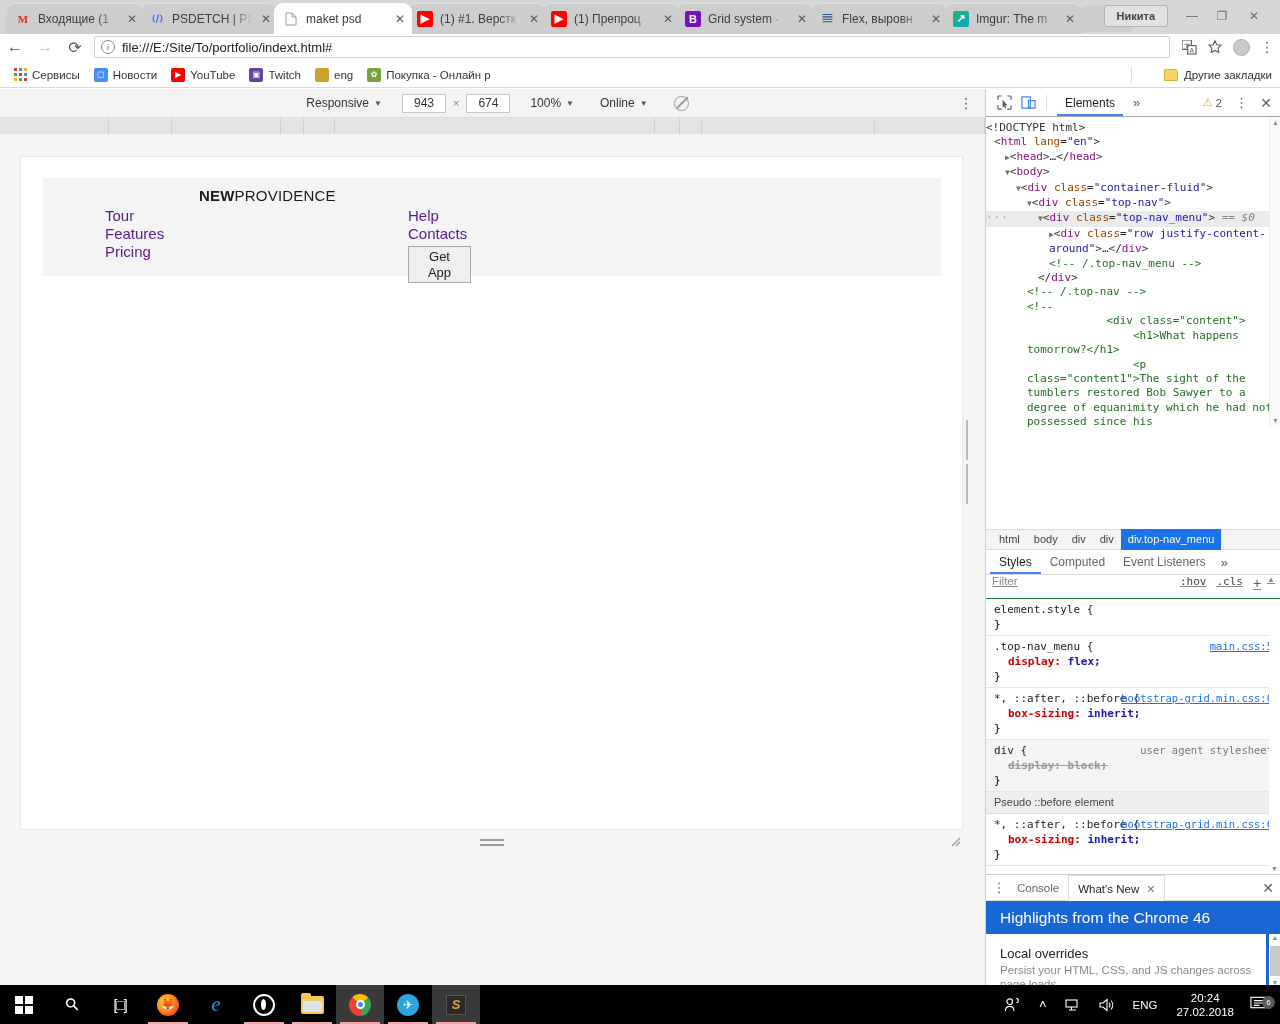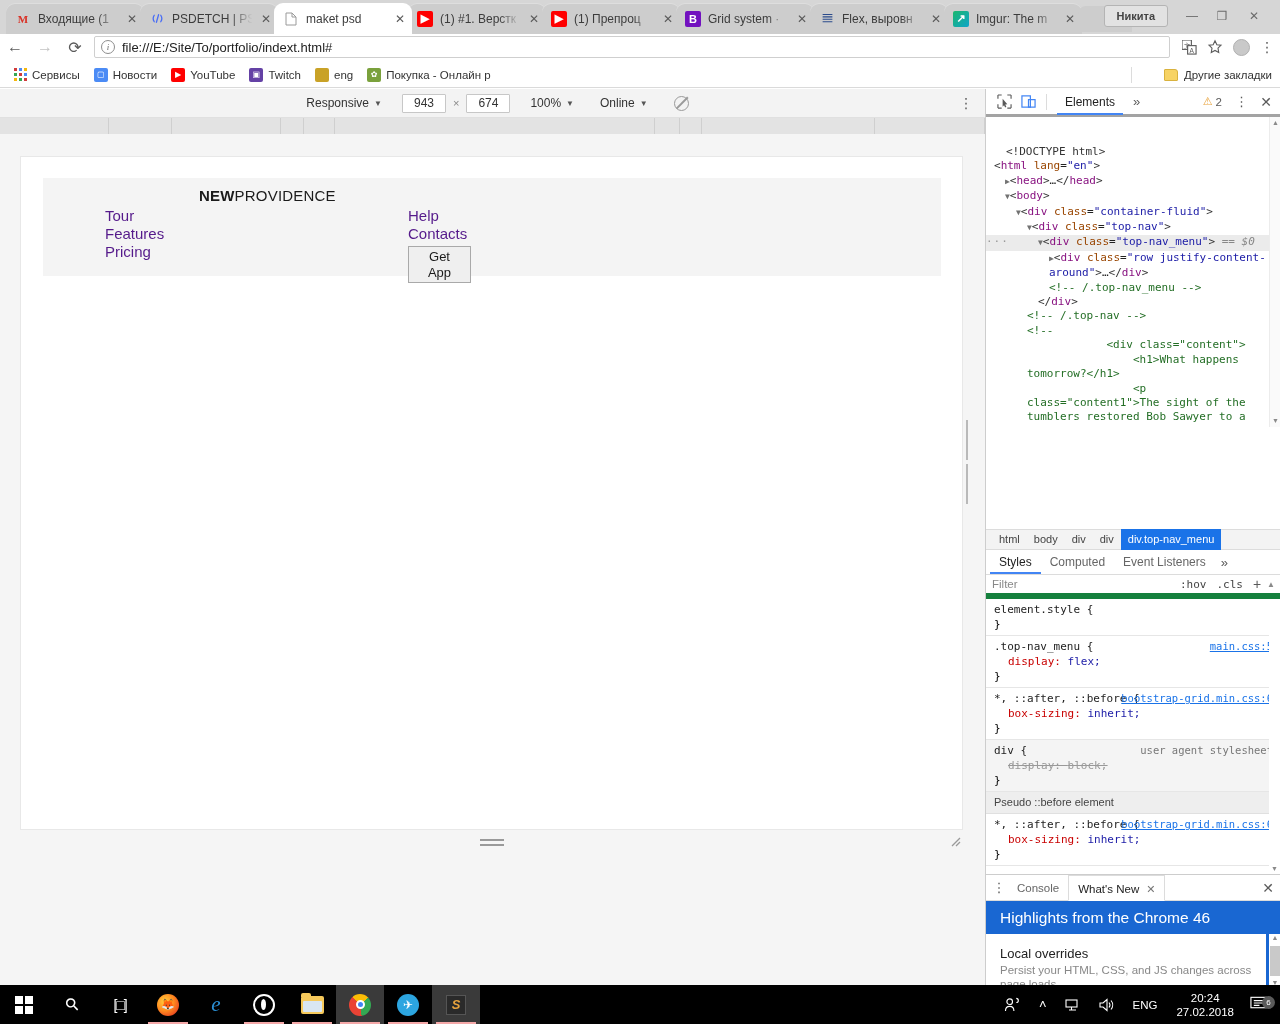--- a/index.html
+++ b/index.html
@@ -212,21 +212,21 @@
     padding-top:2px;
   }
 
   
   #devtools {
     position:absolute; left:985px; top:89px; width:295px; height:896px;
     background:#fff; border-left:1px solid #cdcdcd;
     font-family:"Liberation Sans", sans-serif;
   }
   #dt-toolbar {
-    height:28px; border-bottom:3px solid #a3a3a3; display:flex; align-items:center;
+    height:28px; border-bottom:1px solid #a3a3a3; display:flex; align-items:center;
     padding:0 6px; background:#fff; position:relative;
   }
   .dt-ico {
     width:24px; height:22px; display:flex; align-items:center; justify-content:center;
     color:#5a5a5a;
   }
   .dt-ico.blue { color:#4285f4; }
   .dt-sep { width:1px; height:16px; background:#dcdcdc; margin:0 6px; }
   #dt-tab-elements {
     font-size:12px; color:#222; height:27px; line-height:29px;
@@ -282,43 +282,43 @@
     border-bottom:1px solid #dcdcdc; display:flex; align-items:center;
     font-size:12px; color:#444; padding-left:4px; background:#fff;
   }
   #styles-tabs .stab { padding:0 9px; height:24px; line-height:25px; color:#666; }
   #styles-tabs .stab.active { color:#222; border-bottom:2px solid #4285f4; }
   #styles-tabs .more { margin-left:6px; color:#5a5a5a; font-size:13px; }
 
   
   #styles-filter {
     position:absolute; top:486px; left:0; width:295px; height:24px;
-    border-bottom:6px solid #15803d; display:flex; align-items:center;
-    font-size:11.5px; color:#888; padding:0 6px; background:#fff;
+    border-bottom:1px solid #15803d; display:flex; align-items:flex-start;
+    font-size:11.5px; color:#888; padding:0 6px; background:#fff;text-decoration:underline;
   }
   #styles-filter .hovcls { margin-left:auto; color:#444; font-family:"DejaVu Sans Mono", monospace; font-size:11px; }
   #styles-filter .hovcls b { font-weight:normal; margin-left:10px; }
   #styles-filter .plus { margin-left:10px; color:#5a5a5a; font-size:14px; }
   #styles-filter .sbup { margin-left:6px; color:#8a8a8a; font-size:8px; }
 
   
   #style-rules {
     position:absolute; top:510px; left:0; width:295px; height:275px;
     background:#fff; overflow:hidden;
     font-family:"DejaVu Sans Mono", monospace; font-size:11px; line-height:15px;
   }
   .srule { padding:3px 8px 3px 8px; border-bottom:1px solid #e6e6e6; position:relative; }
   .srule.ua { background:#f4f4f4; }
   .srule .sel-name { color:#222; }
   .srule .origin {
     position:absolute; right:8px; top:3px; color:#1a73e8; font-size:10.5px;
     text-decoration:underline;
   }
   .srule .origin.plain { color:#777; text-decoration:none; }
-  .srule .prop { color:#c80000; padding-left:14px; }
+  .srule .prop { color:#c80000; padding-left:14px;font-weight:bold; }
   .srule .val { color:#1a1aa6; }
   .srule .strike { text-decoration:line-through; color:#999; }
   .pseudo-hdr {
     background:#eee; font-family:"Liberation Sans",sans-serif; font-size:11px;
     color:#444; padding:3px 8px; border-bottom:1px solid #e0e0e0;
   }
   #style-scroll { position:absolute; right:0; top:510px; width:11px; height:275px; background:#fff; }
   #style-scroll .sb-dn { position:absolute; bottom:2px; width:11px; color:#8a8a8a; font-size:7px; text-align:center; }
 
   
@@ -636,21 +636,21 @@
       <div id="dt-more">»</div>
       <div id="dt-warn">
         <span class="tri">⚠</span>
         <span>2</span>
       </div>
       <div id="dt-kebab">⋮</div>
       <div id="dt-close">✕</div>
     </div>
 
     <div id="dom-tree">
-        <div class="dl" style="padding-left: 20px; margin-top: 24px;"><span><span class="punc">&lt;!DOCTYPE html&gt;</span></span></div>
+        <div class="dl" style="padding-left: 0;"><span><span class="punc">&lt;!DOCTYPE html&gt;</span></span></div>
         <div class="dl" style="padding-left: 8px;"><span><span class="punc">&lt;</span><span class="tagc">html</span> <span class="attrn">lang</span>=<span class="attrv">"en"</span><span class="punc">&gt;</span></span></div>
         <div class="dl" style="padding-left: 19px;"><span><span class="tri">▶</span><span class="punc">&lt;</span><span class="tagc">head</span><span class="punc">&gt;</span>…<span class="punc">&lt;/</span><span class="tagc">head</span><span class="punc">&gt;</span></span></div>
         <div class="dl" style="padding-left: 19px;"><span><span class="tri">▼</span><span class="punc">&lt;</span><span class="tagc">body</span><span class="punc">&gt;</span></span></div>
         <div class="dl" style="padding-left: 30px;"><span><span class="tri">▼</span><span class="punc">&lt;</span><span class="tagc">div</span> <span class="attrn">class</span>=<span class="attrv">"container-fluid"</span><span class="punc">&gt;</span></span></div>
         <div class="dl" style="padding-left: 41px;"><span><span class="tri">▼</span><span class="punc">&lt;</span><span class="tagc">div</span> <span class="attrn">class</span>=<span class="attrv">"top-nav"</span><span class="punc">&gt;</span></span></div>
         <div class="dl sel" style="padding-left: 52px;"><span class="ellip">···</span><span><span class="tri">▼</span><span class="punc">&lt;</span><span class="tagc">div</span> <span class="attrn">class</span>=<span class="attrv">"top-nav_menu"</span><span class="punc">&gt;</span> <span class="dollar">== $0</span></span></div>
         <div class="dl" style="padding-left: 63px;"><span><span class="tri">▶</span><span class="punc">&lt;</span><span class="tagc">div</span> <span class="attrn">class</span>=<span class="attrv">"row justify-content-around"</span><span class="punc">&gt;</span>…<span class="punc">&lt;/</span><span class="tagc">div</span><span class="punc">&gt;</span></span></div>
         <div class="dl" style="padding-left: 63px;"><span><span class="cmt">&lt;!-- /.top-nav_menu --&gt;</span></span></div>
         <div class="dl" style="padding-left: 52px;"><span><span class="punc">&lt;/</span><span class="tagc">div</span><span class="punc">&gt;</span></span></div>
         <div class="dl" style="padding-left: 41px;"><span><span class="cmt">&lt;!-- /.top-nav --&gt;</span></span></div>

